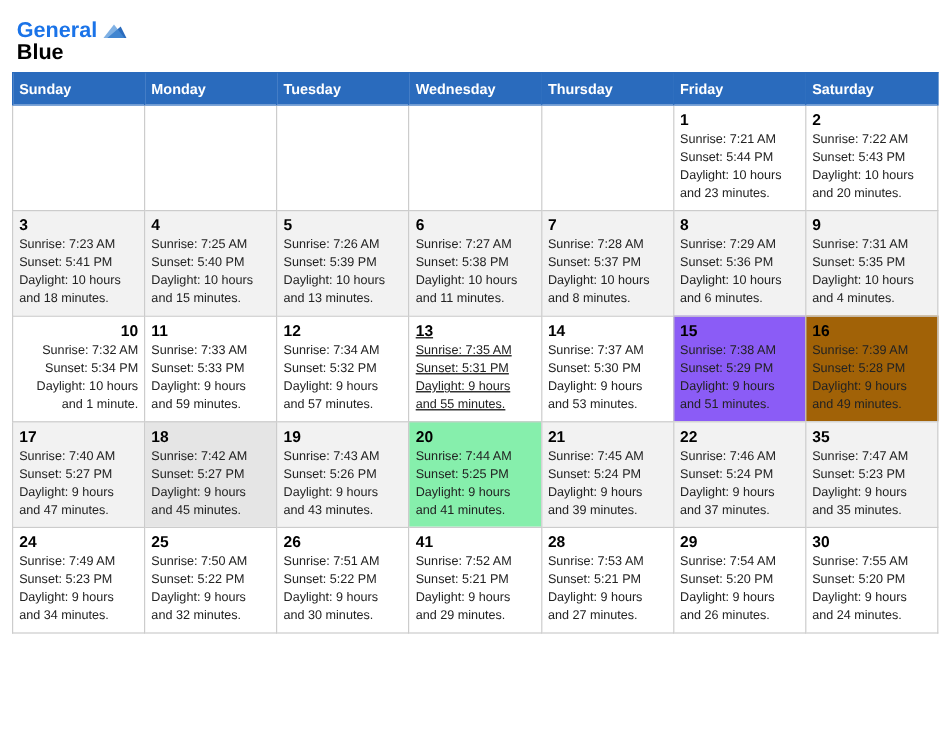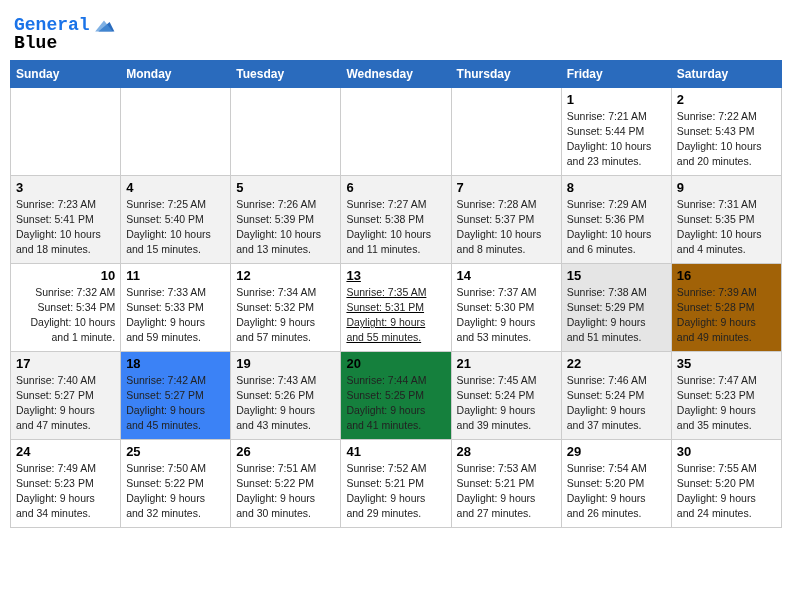--- a/index.html
+++ b/index.html
@@ -93,21 +93,21 @@
     }
     .empty-cell {
       background-color: #fff;
     }
   </style>
 </head>
 <body>
 
 <div class="header">
   <div class="logo">
-    <div style="display:flex;flex-direction:column;align-items:flex-start;font-family:Liberation Mono, monospace;">
+    <div style="display:flex;flex-direction:column;align-items:flex-start;">
       <div style="display:flex;align-items:center;">
         <span class="logo-text">
           <span>General</span>
         </span>
         <svg class="logo-icon" viewBox="0 0 30 30" xmlns="http://www.w3.org/2000/svg">
           <polygon points="8,22 22,10 28,22" fill="#2a6bbd"></polygon>
           <polygon points="15,8 26,22 4,22" fill="#4a90d9" opacity="0.7"></polygon>
         </svg>
       </div>
       <span class="logo-text" style="color:#000000;margin-top:-4px;">Blue</span>
@@ -191,43 +191,43 @@
           <div class="day-info">Sunrise: 7:34 AM<br>Sunset: 5:32 PM<br>Daylight: 9 hours and 57 minutes.</div>
         </td>
         <td style="background-color: rgb(255, 255, 255); text-decoration: underline;">
           <div class="day-num">13</div>
           <div class="day-info">Sunrise: 7:35 AM<br>Sunset: 5:31 PM<br>Daylight: 9 hours and 55 minutes.</div>
         </td>
         <td style="background-color: rgb(255, 255, 255);">
           <div class="day-num">14</div>
           <div class="day-info">Sunrise: 7:37 AM<br>Sunset: 5:30 PM<br>Daylight: 9 hours and 53 minutes.</div>
         </td>
-        <td style="background-color: #e5e5e5;">
+        <td style="background-color: #8b5cf6;">
           <div class="day-num">15</div>
           <div class="day-info">Sunrise: 7:38 AM<br>Sunset: 5:29 PM<br>Daylight: 9 hours and 51 minutes.</div>
         </td>
         <td style="background-color: #a16207;">
           <div class="day-num">16</div>
           <div class="day-info">Sunrise: 7:39 AM<br>Sunset: 5:28 PM<br>Daylight: 9 hours and 49 minutes.</div>
         </td>
       </tr>
       <tr>
         <td style="background-color: rgb(242, 242, 242);">
           <div class="day-num">17</div>
           <div class="day-info">Sunrise: 7:40 AM<br>Sunset: 5:27 PM<br>Daylight: 9 hours and 47 minutes.</div>
         </td>
-        <td style="background-color: #3b82f6;">
+        <td style="background-color: #e5e5e5;">
           <div class="day-num">18</div>
           <div class="day-info">Sunrise: 7:42 AM<br>Sunset: 5:27 PM<br>Daylight: 9 hours and 45 minutes.</div>
         </td>
         <td style="background-color: rgb(242, 242, 242);">
           <div class="day-num">19</div>
           <div class="day-info">Sunrise: 7:43 AM<br>Sunset: 5:26 PM<br>Daylight: 9 hours and 43 minutes.</div>
         </td>
-        <td style="background-color: #15803d; margin-top: 12px;">
+        <td style="background-color: #86efac; margin-top: 12px;">
           <div class="day-num">20</div>
           <div class="day-info">Sunrise: 7:44 AM<br>Sunset: 5:25 PM<br>Daylight: 9 hours and 41 minutes.</div>
         </td>
         <td style="background-color: rgb(242, 242, 242);">
           <div class="day-num">21</div>
           <div class="day-info">Sunrise: 7:45 AM<br>Sunset: 5:24 PM<br>Daylight: 9 hours and 39 minutes.</div>
         </td>
         <td style="background-color: rgb(242, 242, 242);">
           <div class="day-num">22</div>
           <div class="day-info">Sunrise: 7:46 AM<br>Sunset: 5:24 PM<br>Daylight: 9 hours and 37 minutes.</div>

